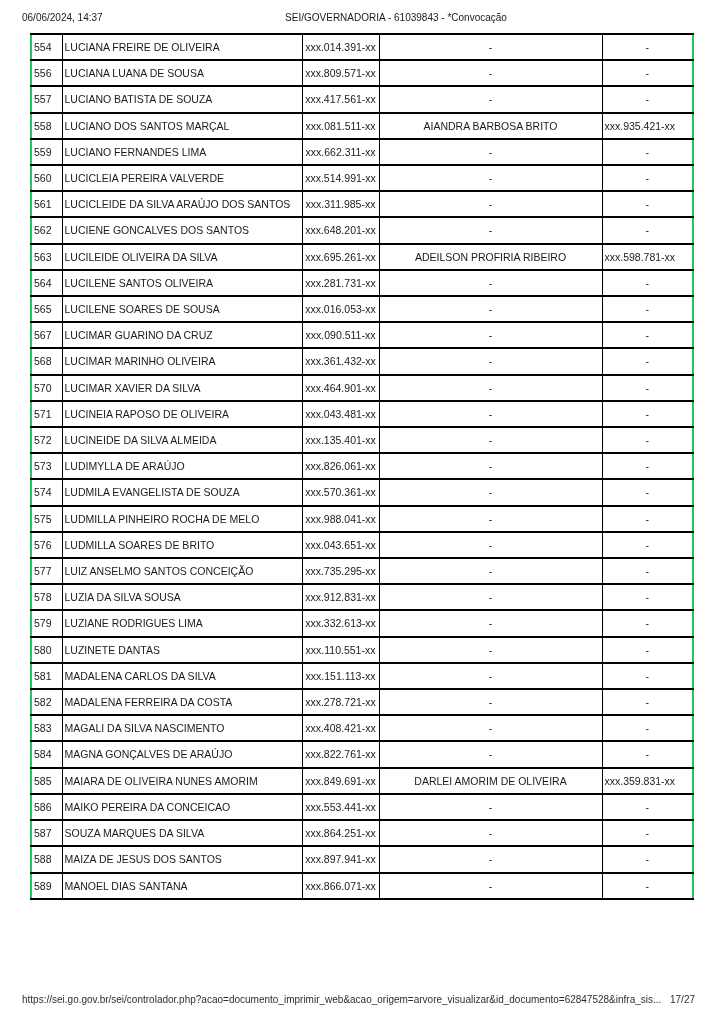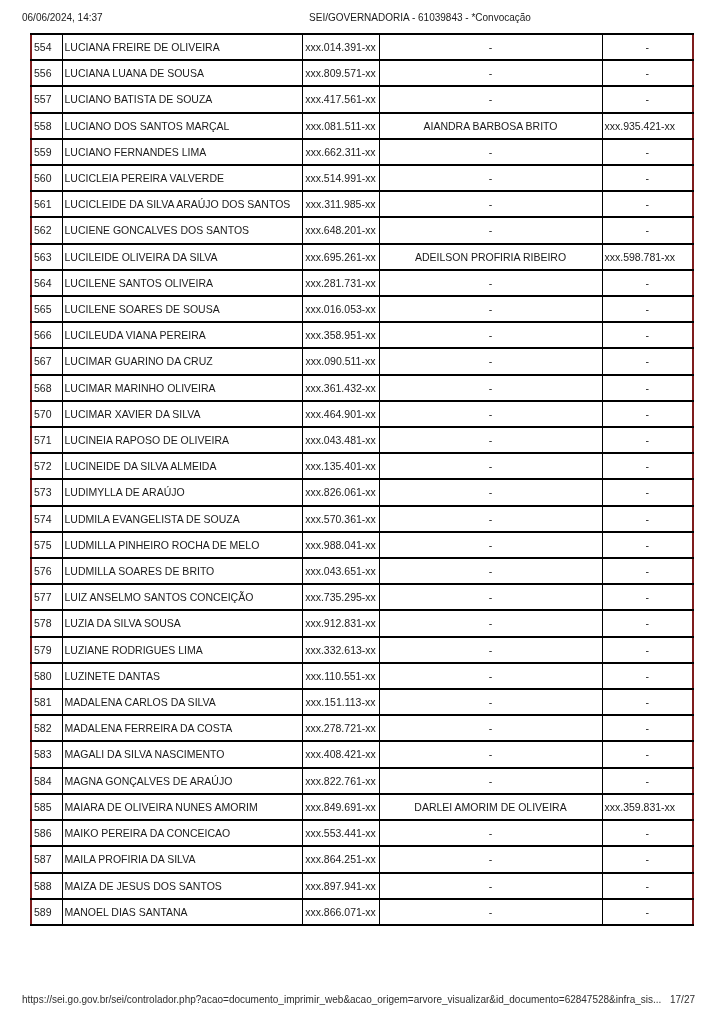--- a/index.html
+++ b/index.html
@@ -14,34 +14,34 @@
   }
   .hdr-datetime {
     position: absolute;
     left: 22px;
     top: 12px;
     font-size: 10px;
     white-space: nowrap;
   }
   .hdr-title {
     position: absolute;
-    left: 420px;
+    left: 396px;
     top: 12px;
     transform: translateX(-50%);
     font-size: 10px;
     white-space: nowrap;
   }
   table.doc-table {
     position: absolute;
     left: 30px;
     top: 33px;
     width: 662px;
     table-layout: fixed;
     border-collapse: collapse;
-    border: 2px solid #7f1d1d;
+    border: 2px solid #22c55e;
   }
   table.doc-table td {
     border-left: 1px solid #000;
     border-right: 1px solid #000;
     border-top: 2px solid #000;
     border-bottom: 2px solid #000;
     height: 24.2px;
     font-size: 10.5px;
     line-height: 24.2px;
     padding: 0 2px;
@@ -172,27 +172,20 @@
   </tr>
 
   <tr>
     <td class="c-num">565</td>
     <td class="c-name">LUCILENE SOARES DE SOUSA</td>
     <td class="c-cpf">xxx.016.053-xx</td>
     <td class="c-name2 dash">-</td>
     <td class="c-cpf2 dash">-</td>
   </tr>
 
-  <tr>
-    <td class="c-num">566</td>
-    <td class="c-name">LUCILEUDA VIANA PEREIRA</td>
-    <td class="c-cpf">xxx.358.951-xx</td>
-    <td class="c-name2 dash">-</td>
-    <td class="c-cpf2 dash">-</td>
-  </tr>
 
   <tr>
     <td class="c-num">567</td>
     <td class="c-name">LUCIMAR GUARINO DA CRUZ</td>
     <td class="c-cpf">xxx.090.511-xx</td>
     <td class="c-name2 dash">-</td>
     <td class="c-cpf2 dash">-</td>
   </tr>
 
   <tr>
@@ -335,21 +328,21 @@
   <tr>
     <td class="c-num">586</td>
     <td class="c-name">MAIKO PEREIRA DA CONCEICAO</td>
     <td class="c-cpf">xxx.553.441-xx</td>
     <td class="c-name2 dash">-</td>
     <td class="c-cpf2 dash">-</td>
   </tr>
 
   <tr>
     <td class="c-num">587</td>
-    <td class="c-name">MAILA PROFIRIA DA SILVA</td>
+    <td class="c-name">SOUZA MARQUES DA SILVA</td>
     <td class="c-cpf">xxx.864.251-xx</td>
     <td class="c-name2 dash">-</td>
     <td class="c-cpf2 dash">-</td>
   </tr>
 
   <tr>
     <td class="c-num">588</td>
     <td class="c-name">MAIZA DE JESUS DOS SANTOS</td>
     <td class="c-cpf">xxx.897.941-xx</td>
     <td class="c-name2 dash">-</td>

